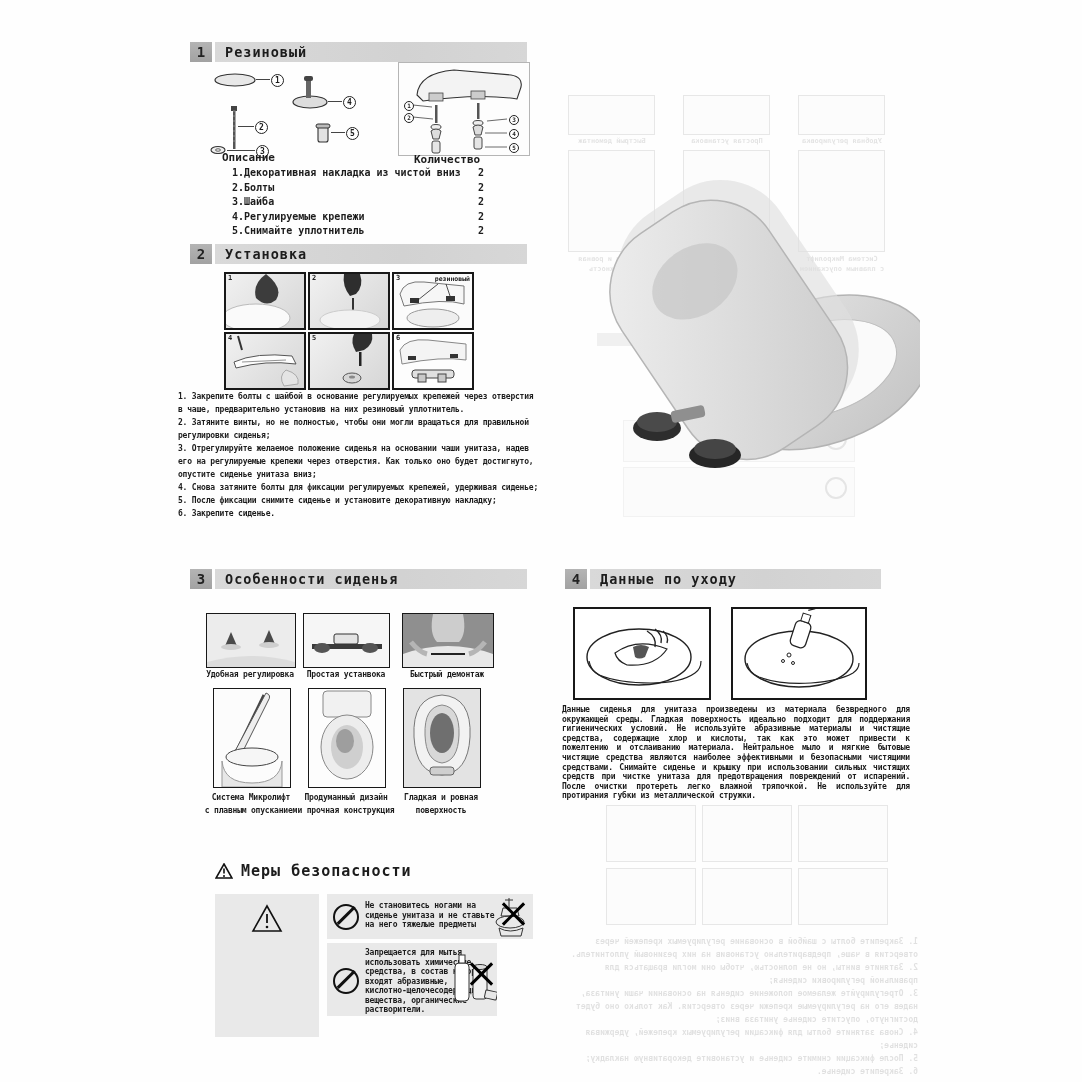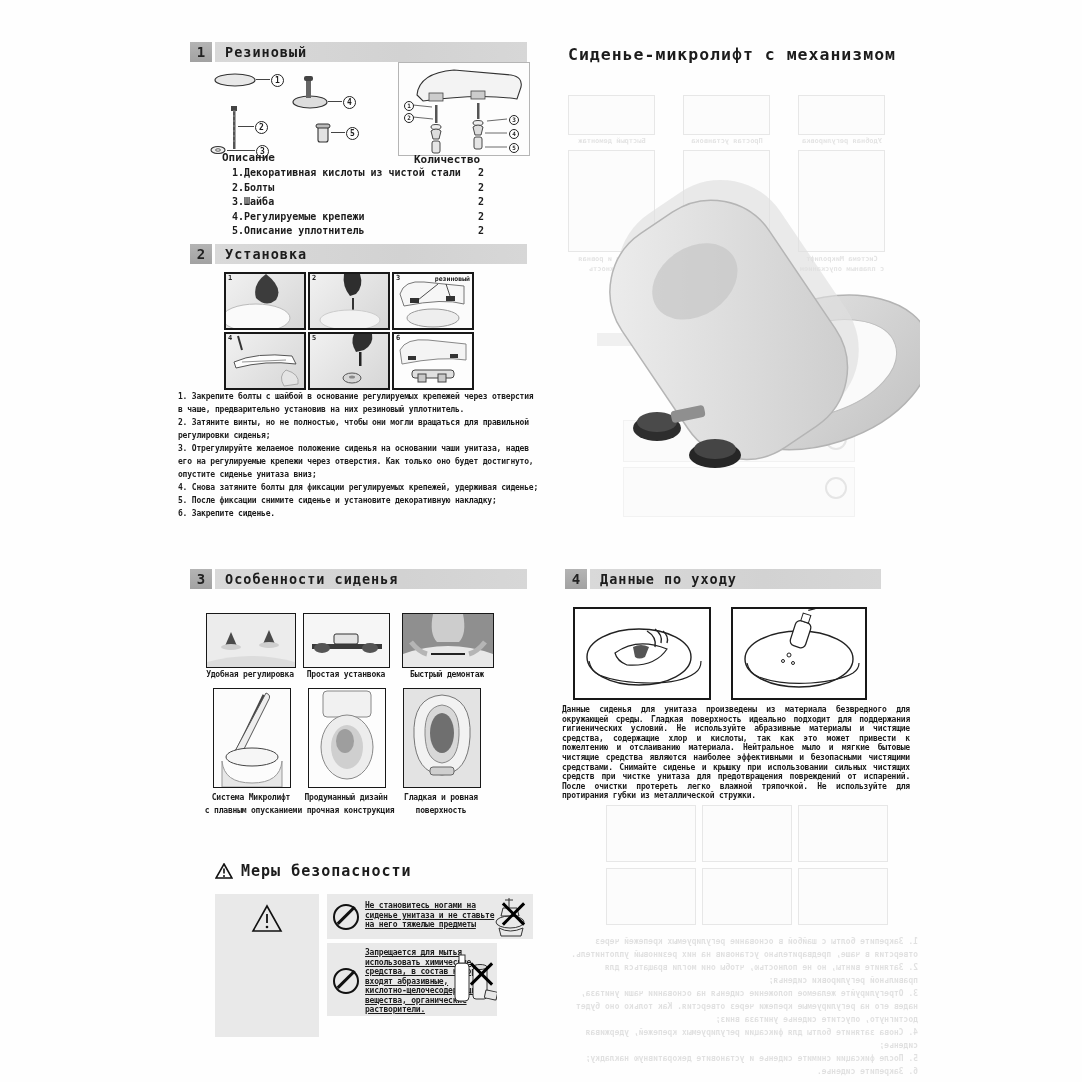--- a/index.html
+++ b/index.html
@@ -42,21 +42,21 @@
 
   
   .cap{position:absolute;font-size:8px;font-weight:bold;text-align:center;letter-spacing:-.2px;}
 
   
   .safety-title{display:flex;align-items:center;gap:8px;font-size:15px;font-weight:bold;letter-spacing:1px;}
   .gray-box{background:#e9e9e9;}
   .no-icon{position:absolute;width:22px;height:22px;border:2.5px solid #111;border-radius:50%;background:transparent;}
   .no-icon::after{content:"";position:absolute;left:-1px;top:8px;width:24px;height:2.5px;background:#111;
                   transform:rotate(-45deg);}
-  .srow-text{position:absolute;font-size:8px;font-weight:bold;line-height:9.5px;letter-spacing:-.2px;text-decoration:underline;}
+  .srow-text{position:absolute;font-size:8px;font-weight:bold;line-height:9.5px;letter-spacing:-.2px;}
   .xmark{position:absolute;width:3px;height:30px;background:#000;}
 
   
   .ghost{opacity:.13;transform:scaleX(-1);filter:blur(.3px);pointer-events:none;}
   .ghost-box{position:absolute;border:1.5px solid #555;background:#f4f4f4;}
   .ghost-bar{position:absolute;background:#9a9a9a;color:#333;font-size:9px;font-weight:bold;
              line-height:13px;padding-left:8px;letter-spacing:1px;overflow:hidden;white-space:nowrap;}
   .ghost-cap{position:absolute;font-size:7px;font-weight:bold;text-align:center;color:#333;}
   .ghost-steps{position:absolute;width:360px;font-size:8px;font-weight:bold;line-height:13px;color:#222;}
   .ghost-steps p{margin:0;}
@@ -162,37 +162,37 @@
     <span class="circ-num small" style="left:5px;top:50px;">2</span>
     <span class="circ-num small" style="left:110px;top:52px;">3</span>
     <span class="circ-num small" style="left:110px;top:66px;">4</span>
     <span class="circ-num small" style="left:110px;top:80px;">5</span>
   </div>
 
   <div class="abs tbl-head" style="left:222px;top:151px;">Описание</div>
   <div class="abs tbl-head" style="left:414px;top:153px;">Количество</div>
   <div class="abs" style="left:232px;top:167px;">
     <div class="prow">
-      <span>1.</span><span>Декоративная кислоты из чистой стали</span>
+      <span>1.</span><span>Декоративная накладка из чистой вниз</span>
       <span class="pqty">2</span>
     </div>
     <div class="prow">
       <span>2.</span><span>Болты</span>
       <span class="pqty">2</span>
     </div>
     <div class="prow">
       <span>3.</span><span>Шайба</span>
       <span class="pqty">2</span>
     </div>
     <div class="prow">
       <span>4.</span><span>Регулируемые крепежи</span>
       <span class="pqty">2</span>
     </div>
     <div class="prow">
-      <span>5.</span><span>Описание уплотнитель</span>
+      <span>5.</span><span>Снимайте уплотнитель</span>
       <span class="pqty">2</span>
     </div>
   </div>
 
   <div class="abs sec-header" style="left:190px;top:244px;width:337px;">
     <div class="sec-num">2</div>
     <div class="sec-bar">Установка</div>
   </div>
 
   <div class="photo" style="left:224px;top:272px;width:78px;height:54px;">
@@ -368,21 +368,20 @@
         <rect x="22" y="16" width="14" height="32" rx="3" fill="#f1f1f1" stroke="#333"></rect>
         <ellipse cx="29" cy="16" rx="7" ry="2.5" fill="#ddd" stroke="#333"></ellipse>
         <rect x="34" y="40" width="12" height="8" rx="1" fill="#e7e7e7" stroke="#333" transform="rotate(12 40 44)"></rect>
       </svg>
     <div class="xmark" style="right:14px;top:16px;transform:rotate(45deg);"></div>
     <div class="xmark" style="right:14px;top:16px;transform:rotate(-45deg);"></div>
   </div>
 
 
   <div class="abs right-title" style="left:552px;top:44px;">
-    <div>Сиденье-микролифт с механизмом</div>
   </div>
 
   <svg class="abs" style="left:575px;top:150px;z-index:2;" width="345" height="340">
     <defs>
       <linearGradient id="lidG" x1="0" y1="0" x2="1" y2="1">
         <stop offset="0" stop-color="#efefef"></stop>
           <stop offset="1" stop-color="#cbcbcb"></stop>
       </linearGradient>
       <linearGradient id="ringG" x1="0" y1="0" x2="1" y2="1">
         <stop offset="0" stop-color="#e9e9e9"></stop>

